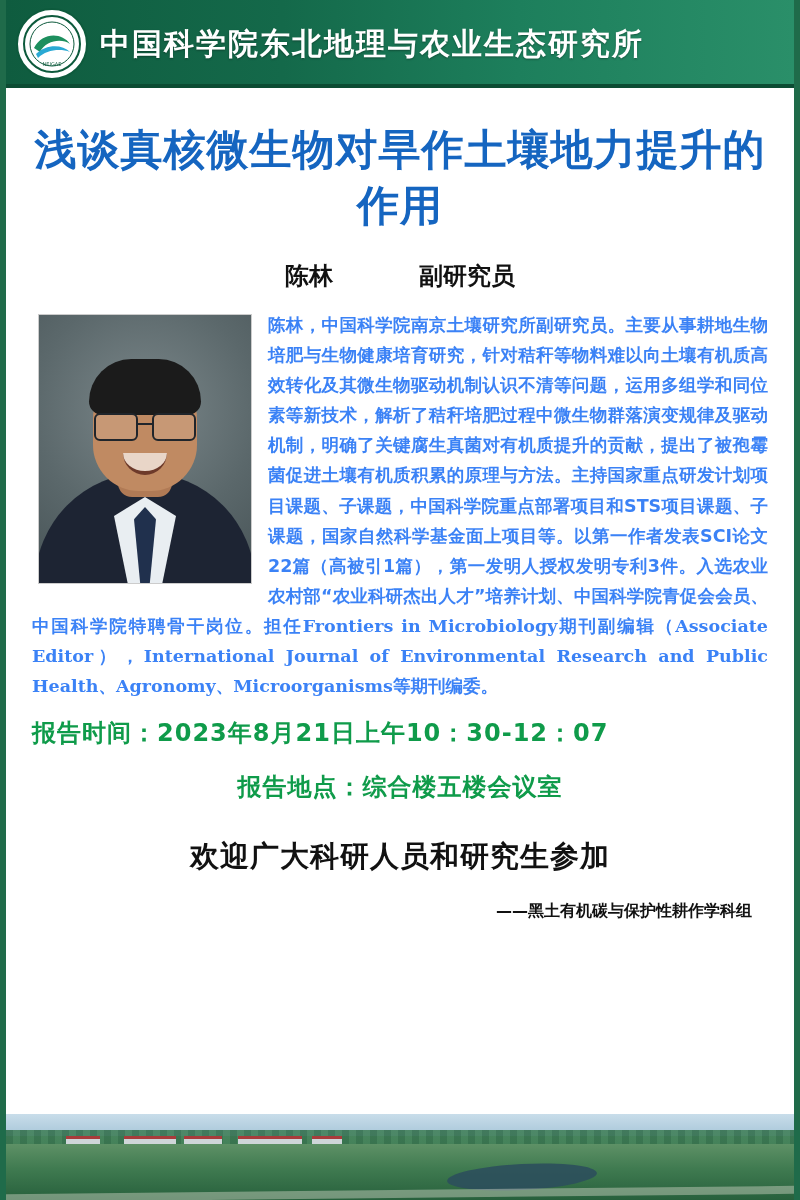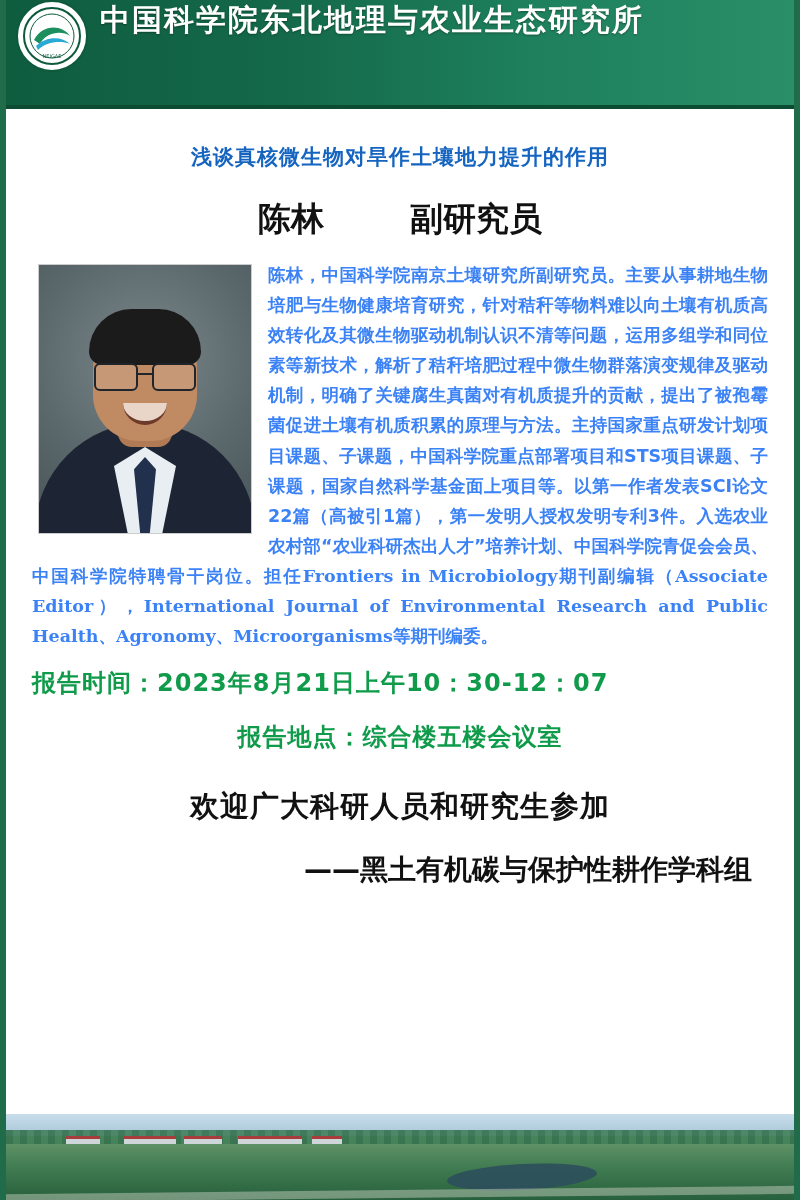--- a/index.html
+++ b/index.html
@@ -18,23 +18,24 @@
     width: 800px;
     height: 1200px;
     background: #ffffff;
     box-sizing: border-box;
     border-left: 6px solid #1f6b4a;
     border-right: 6px solid #1f6b4a;
   }
   
   .header {
     position: relative;
-    height: 109px;
+    height: 88px;
     background: linear-gradient(90deg, #0f5c3f 0%, #14694a 35%, #1d7f5c 65%, #2a8f69 100%);
     display: flex;
+    align-items: center;
     overflow: hidden;
   }
   .header::after {
     content: "";
     position: absolute;
     left: 0; right: 0; bottom: 0;
     height: 4px;
     background: #0c4c33;
   }
   .logo {
@@ -65,30 +66,30 @@
   .content {
     padding: 0 26px;
     box-sizing: border-box;
   }
   .talk-title {
     margin-top: 34px;
     text-align: center;
     color: #1565c0;
     font-family: "DejaVu Sans", sans-serif;
     font-weight: bold;
-    font-size: 21px;
+    font-size: 42px;
     letter-spacing: 1px;
   }
   .speaker-line {
     margin-top: 26px;
     text-align: center;
     color: #111111;
     font-family: "DejaVu Sans", sans-serif;
     font-weight: bold;
-    font-size: 33px;
+    font-size: 24px;
   }
   .speaker-name { margin-right: 86px; }
 
   .bio-block {
     margin-top: 18px;
     font-family: "DejaVu Sans", sans-serif;
     font-size: 17.5px;
     line-height: 1.72;
     color: #3b82f6;
     text-align: justify;
@@ -209,21 +210,21 @@
     font-size: 29px;
     color: #111111;
     letter-spacing: 1px;
   }
   .signature {
     margin-top: 24px;
     text-align: right;
     padding-right: 16px;
     font-family: "DejaVu Sans", sans-serif;
     font-weight: bold;
-    font-size: 28px;
+    font-size: 16px;
     color: #111111;
   }
 
   
   .footer-photo {
     position: absolute;
     left: 0; right: 0; bottom: 0;
     height: 86px;
     overflow: hidden;
     background: linear-gradient(180deg, #9fc4dd 0%, #7fae8c 28%, #4f7f5d 62%, #2f5a41 100%);

